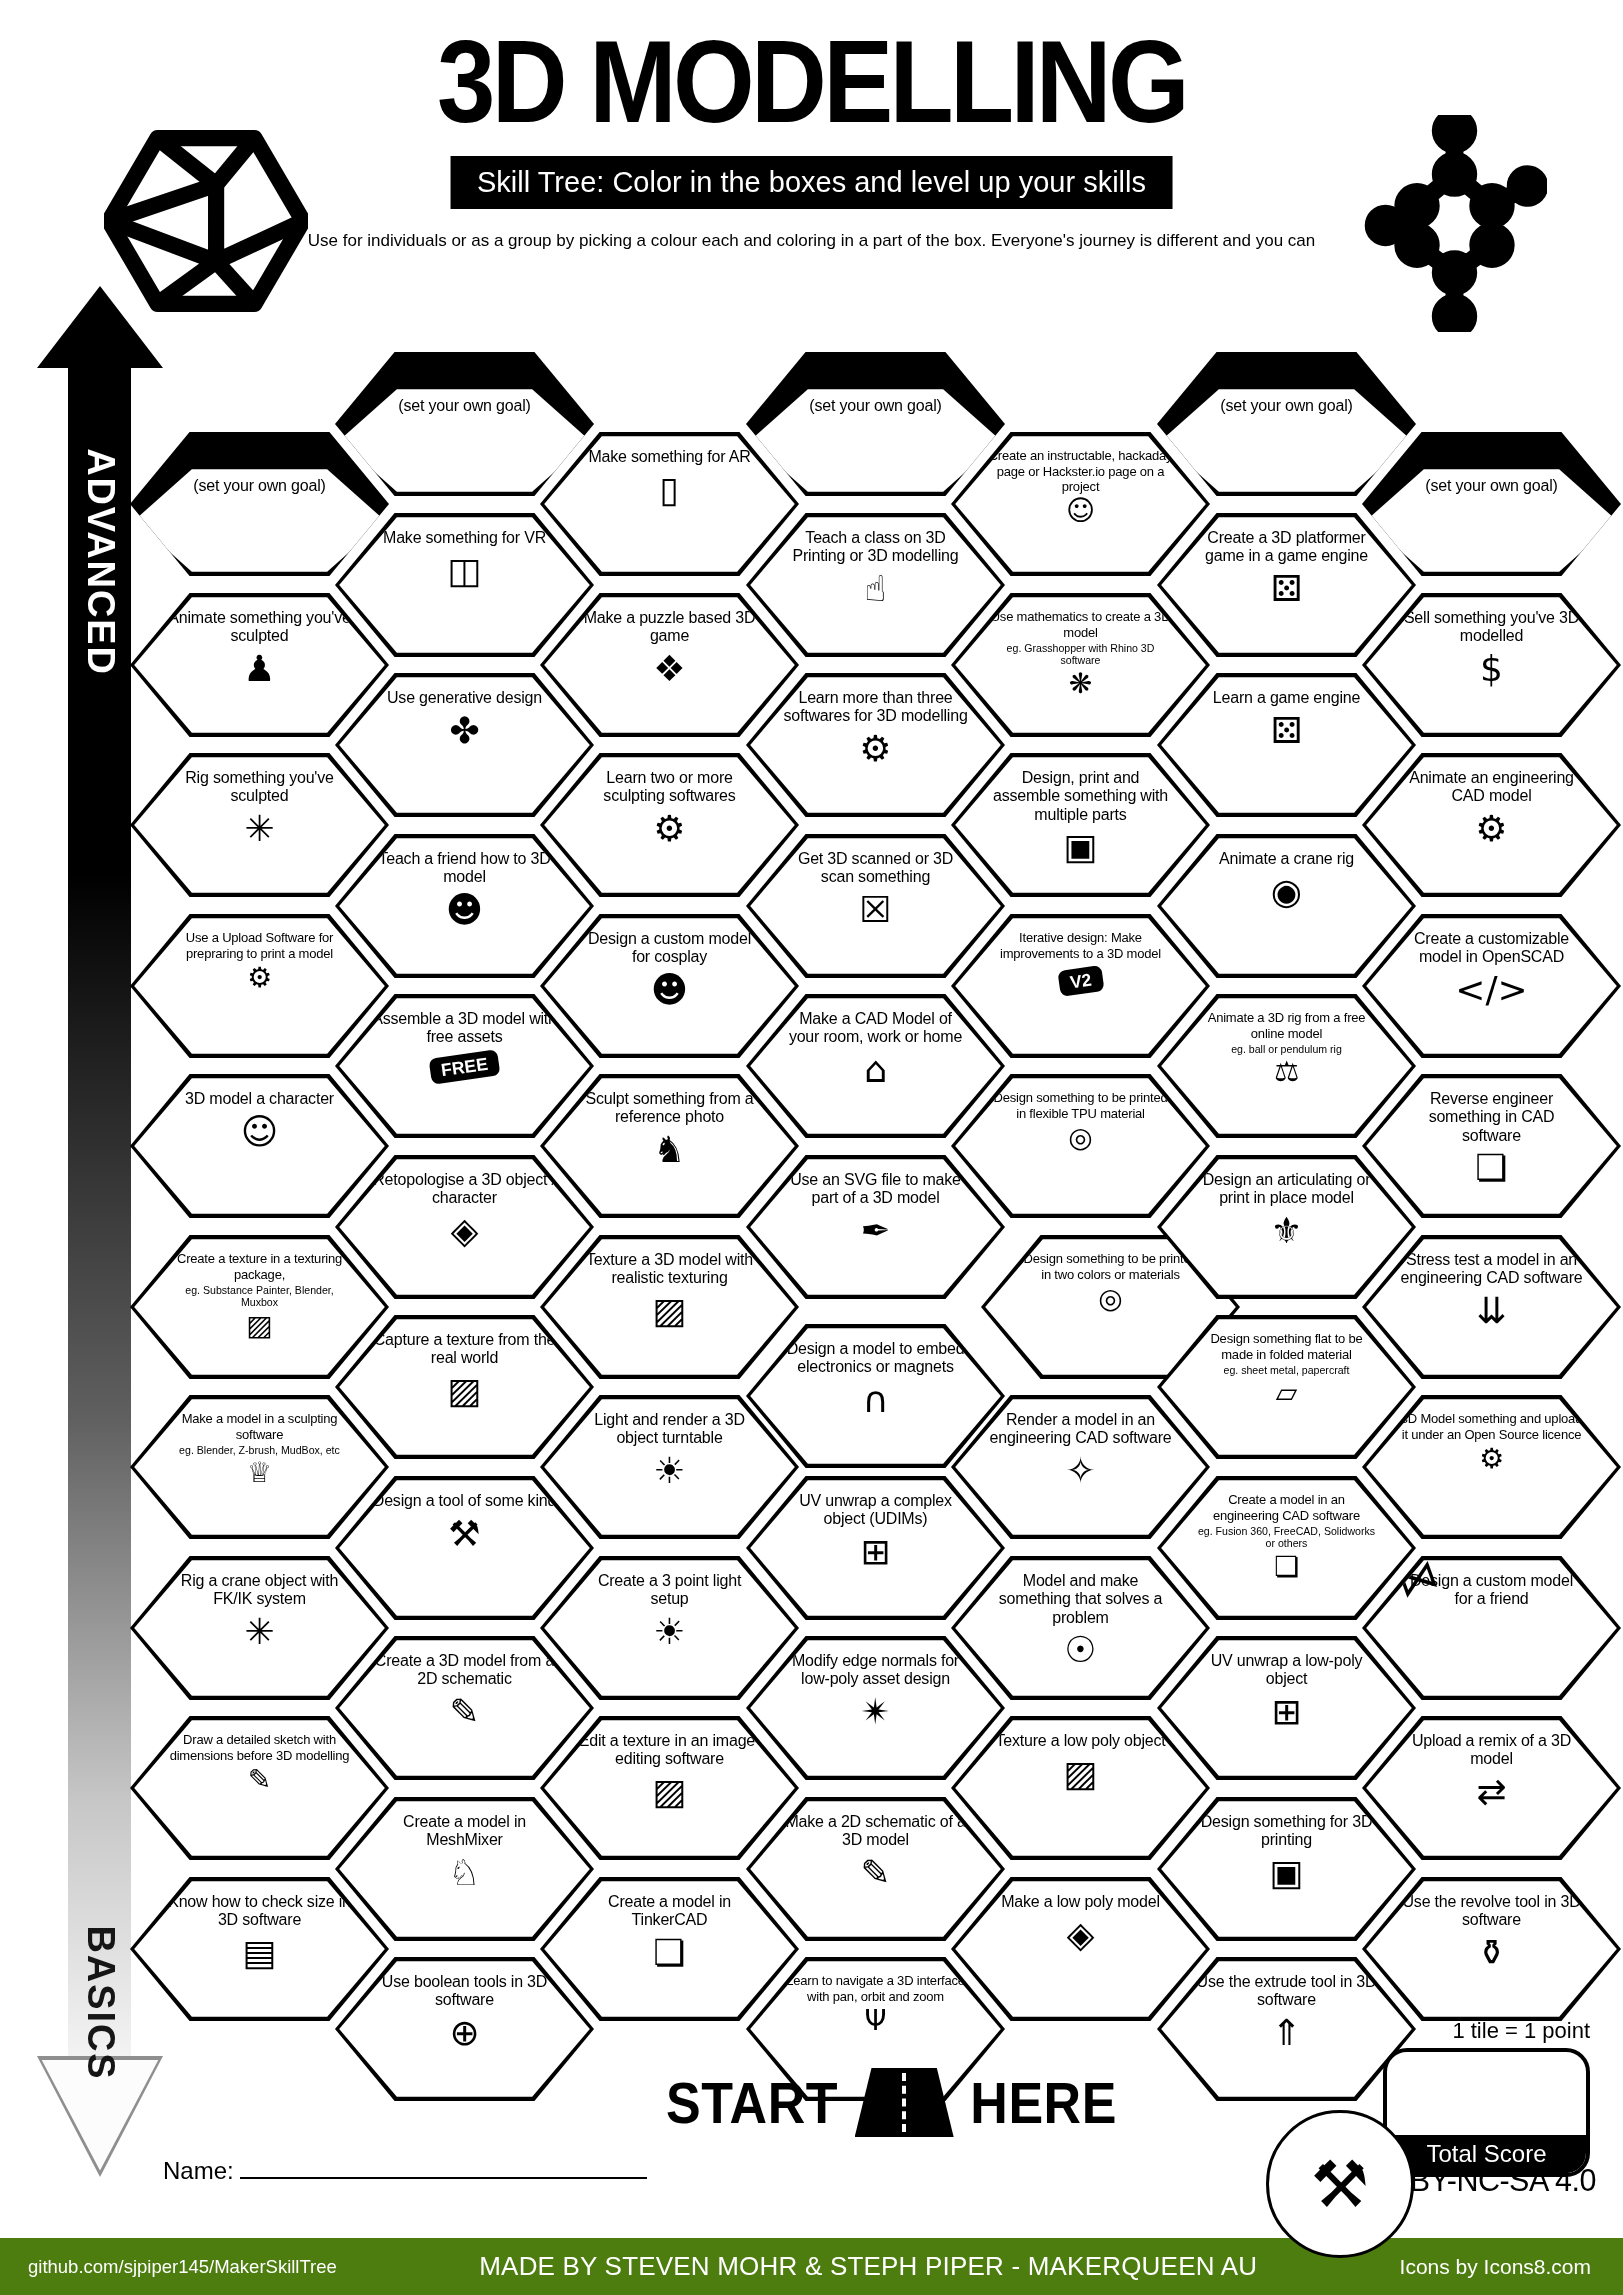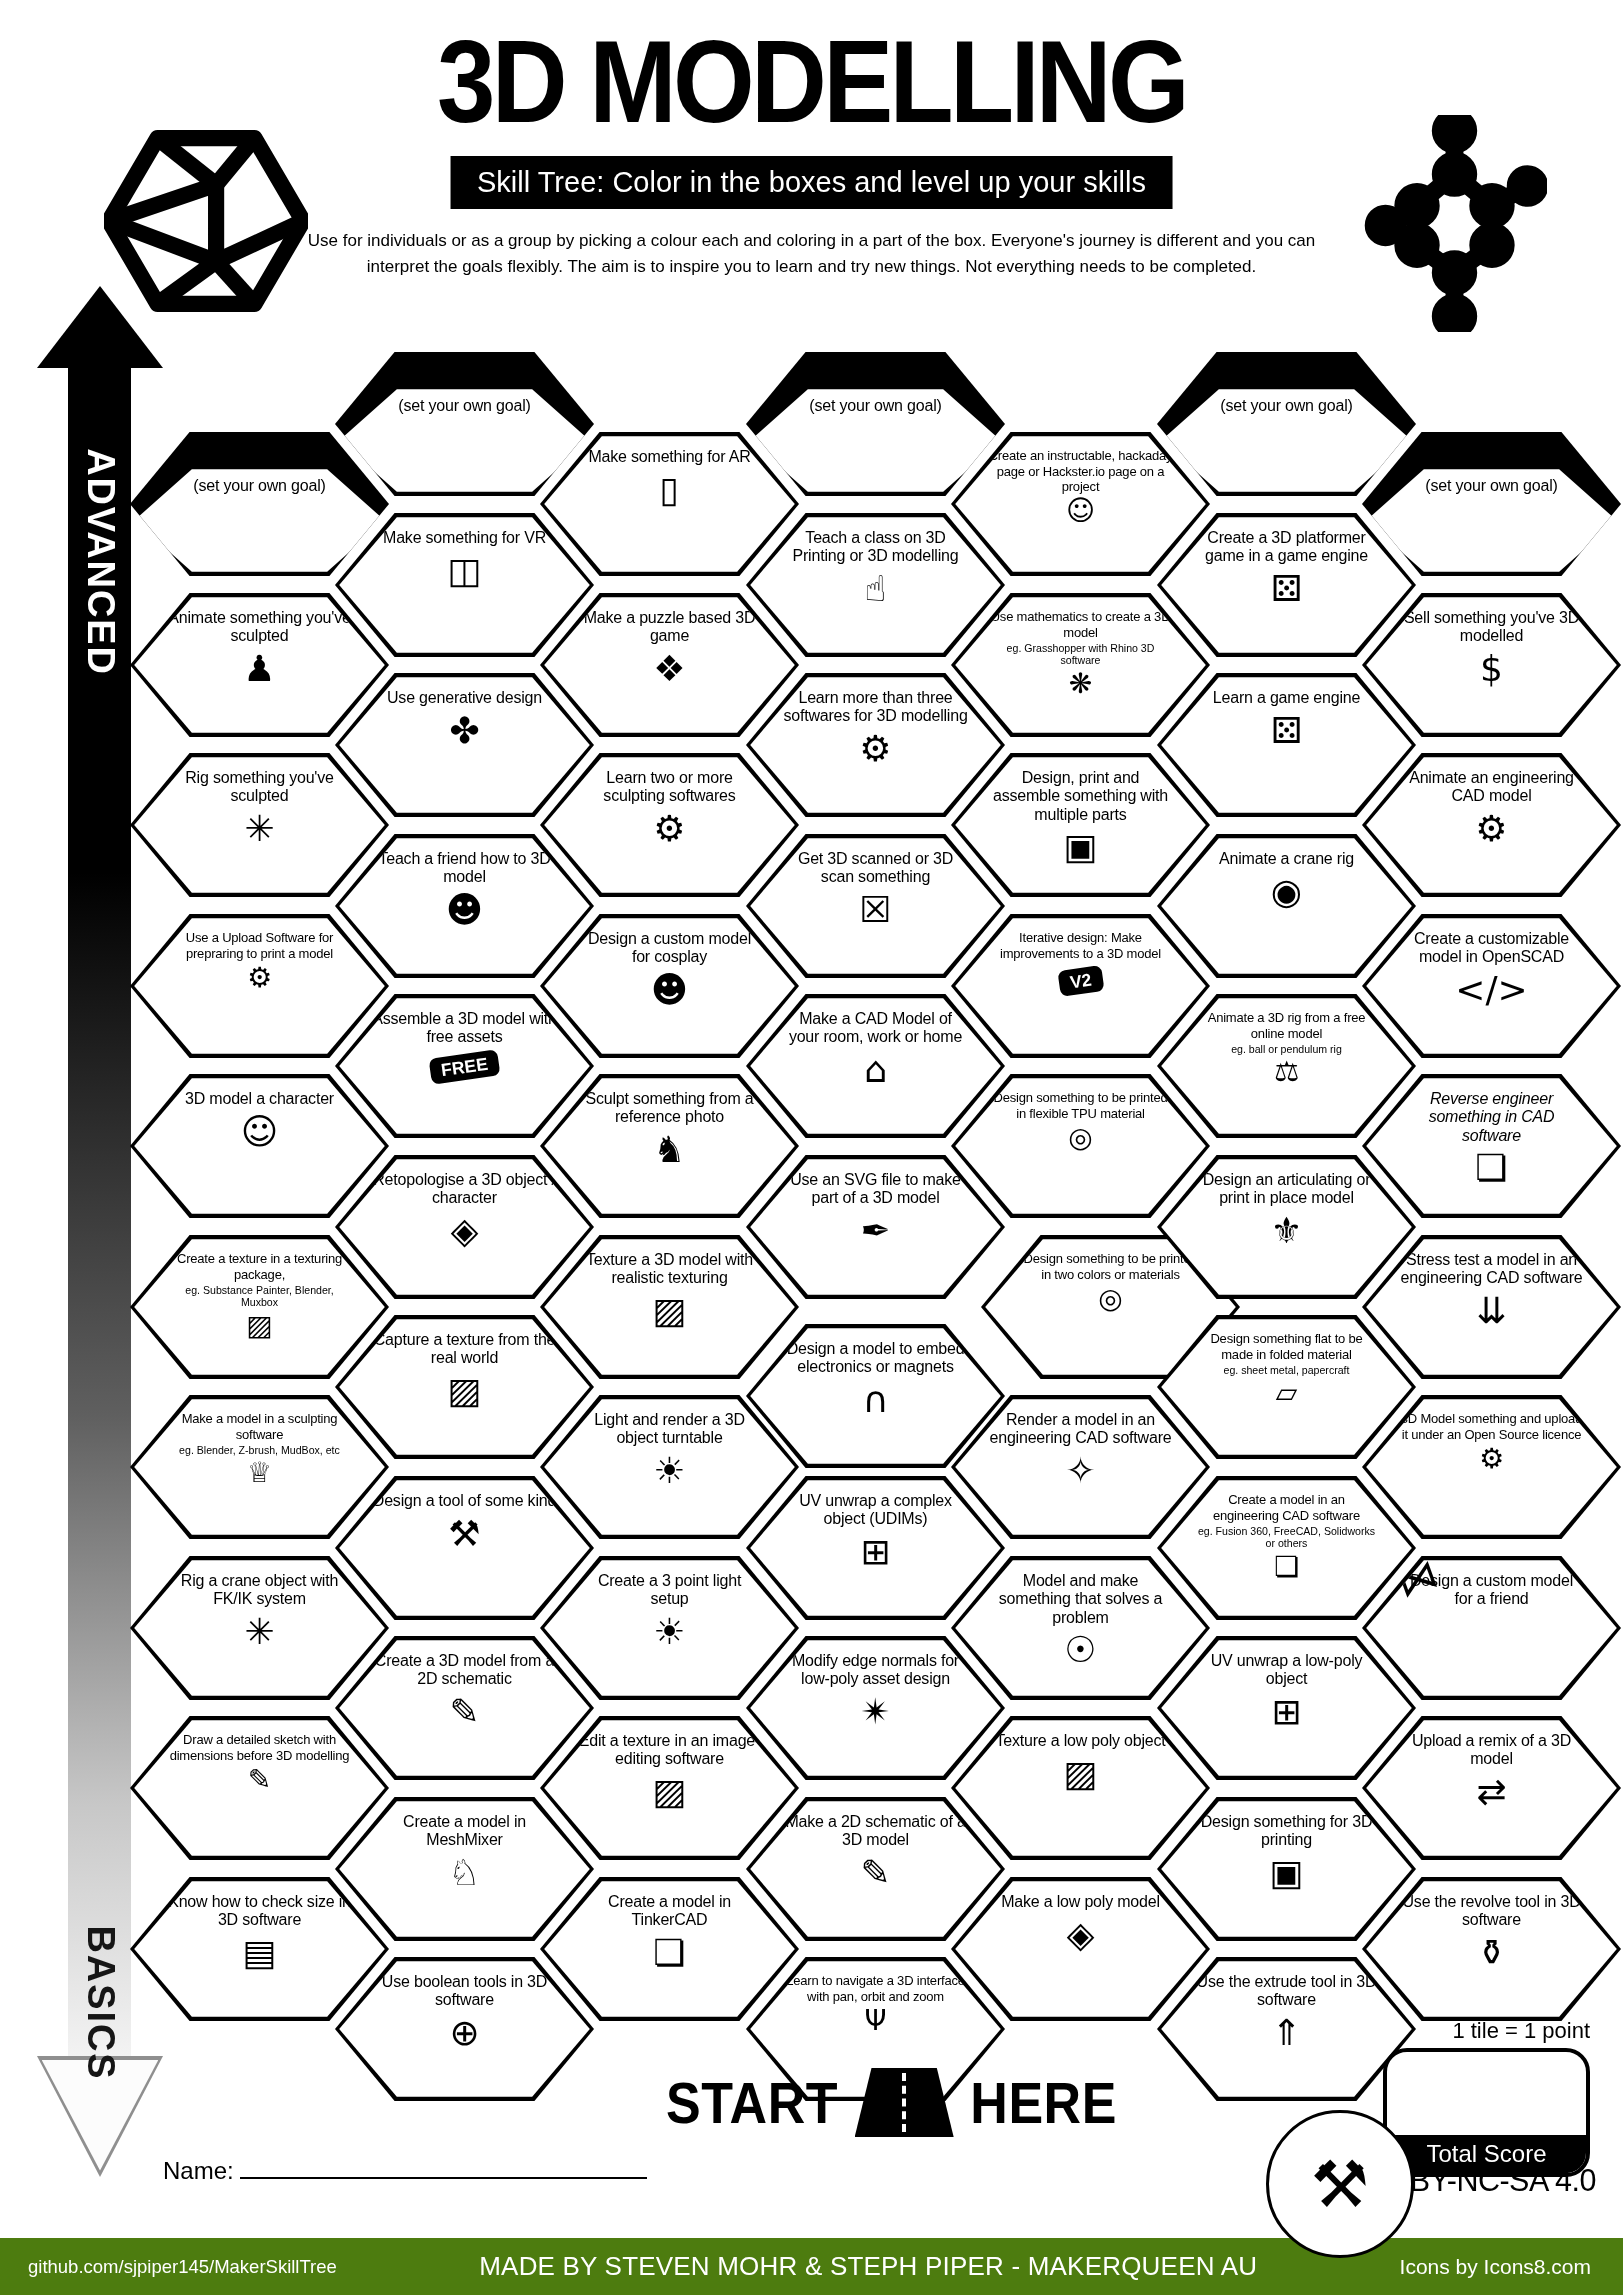--- a/index.html
+++ b/index.html
@@ -76,21 +76,20 @@
   .footer .f-center{flex:1;text-align:center;font-size:26px;letter-spacing:0.2px;}
   .footer .f-right{margin-right:32px;font-size:21px;}
 </style>
 </head>
 <body>
 
 <div class="title">3D MODELLING</div>
 <div class="subtitle">Skill Tree:  Color in the boxes and level up your skills</div>
 <div class="desc">
   <div>Use for individuals or as a group by picking a colour each and coloring in a part of the box.  Everyone's journey is different and you can</div>
-  <div>interpret the goals flexibly.  The aim is to inspire you to learn and try new things. Not everything needs to be completed.</div>
 </div>
 
 <div class="logo-left">
   <svg width="204" height="194" viewBox="0 0 100 96">
     <g fill="none" stroke="#000" stroke-width="8" stroke-linejoin="round">
       <polygon points="2,48 26,7 74,7 98,48 74,89 26,89"></polygon>
       <polyline points="2,48 55,30 74,7"></polyline>
       <polyline points="26,7 55,30"></polyline>
       <polyline points="55,30 55,68 98,48"></polyline>
       <polyline points="2,48 55,68 26,89"></polyline>
@@ -530,21 +529,21 @@
         <div class="hex-label">Animate an engineering CAD model</div>
         <span class="hex-icon">⚙</span>
       </div>
     </div>
     <div class="hex" style="left: 1362px; top: 914px;">
       <div class="hex-inner">
         <div class="hex-label">Create a customizable model in OpenSCAD</div>
         <span class="hex-icon">&lt;/&gt;</span>
       </div>
     </div>
-    <div class="hex" style="left: 1362px; top: 1074px; font-style: italic;">
+    <div class="hex" style="left: 1362px; top: 1074px;">
       <div class="hex-inner">
         <div class="hex-label">Reverse engineer something in CAD software</div>
         <span class="hex-icon">❏</span>
       </div>
     </div>
     <div class="hex" style="left: 1362px; top: 1235px;">
       <div class="hex-inner">
         <div class="hex-label">Stress test a model in an engineering CAD software</div>
         <span class="hex-icon">⇊</span>
       </div>

